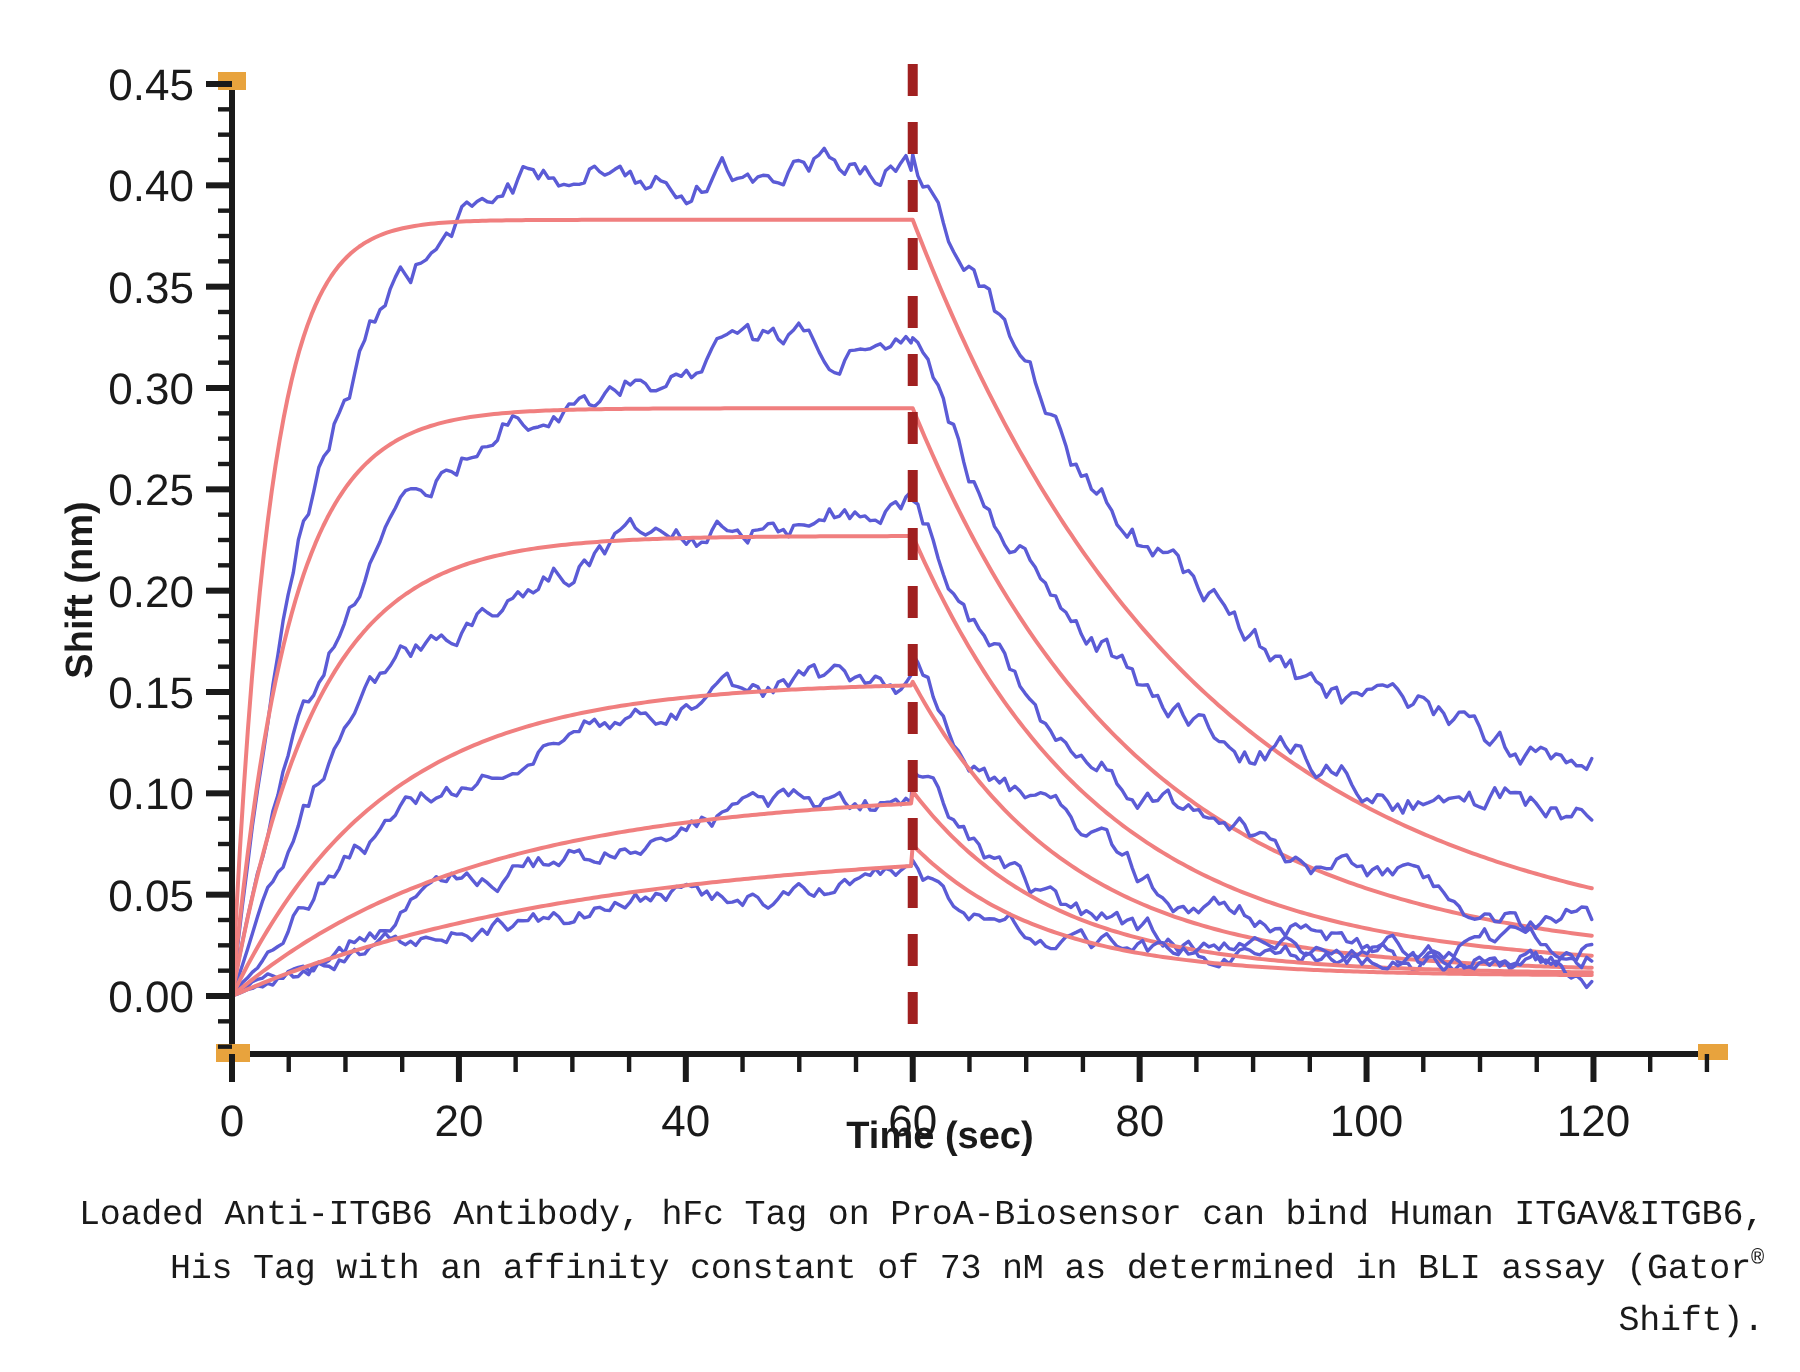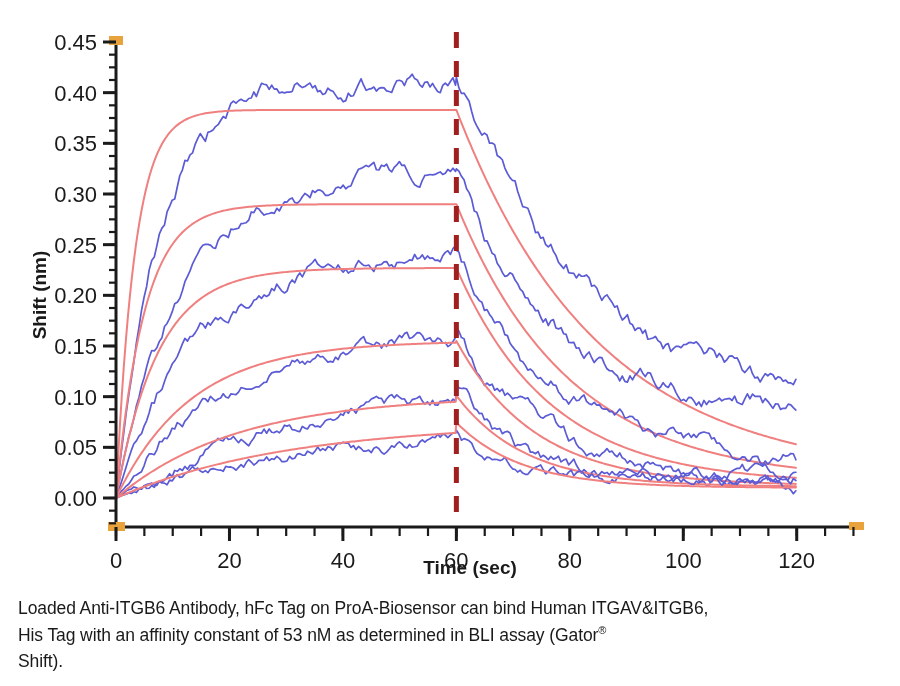--- a/index.html
+++ b/index.html
@@ -14,22 +14,23 @@
 
   .chart-area{position:absolute;left:0;top:0;width:900px;height:586px;}
   .chart-svg{display:block;width:900px;height:586px;}
 
   .caption-block{
     position:absolute;
     left:18px; top:596px; width:864px;
     font-size:17.5px;
     line-height:1.48;
     color:#1a1a1a;
-    font-family:Liberation Sans, sans-serif;
+    font-family:Liberation Mono, monospace;
     letter-spacing:-0.1px;
+    text-align:right;
   }
   .caption-block sup{font-size:11px; vertical-align:super;}
 
   text{font-family:"Liberation Sans", sans-serif;}
   .tick-label{font-size:22px;fill:#1a1a1a;}
   .axis-title{font-size:19px;fill:#1a1a1a;font-weight:bold;}
 </style>
 </head>
 <body>
 
@@ -165,17 +166,17 @@
         </g>
 
       <text id="y-axis-title" class="axis-title" x="46" y="295" text-anchor="middle" transform="rotate(-90 46 295)">Shift (nm)</text>
 
       <text id="x-axis-title" class="axis-title" x="470" y="574" text-anchor="middle">Time (sec)</text>
     </svg>
   </div>
 
   <div class="caption-block">
     <span>Loaded Anti-ITGB6 Antibody, hFc Tag on ProA-Biosensor can bind Human ITGAV&amp;ITGB6,</span><br>
-    <span>His Tag with an affinity constant of 53 nM as determined in BLI assay (Gator</span><sup>®</sup><br>
+    <span>His Tag with an affinity constant of 73 nM as determined in BLI assay (Gator</span><sup>®</sup><br>
     <span>Shift).</span>
   </div>
 
 </div>
 
 </body></html>

